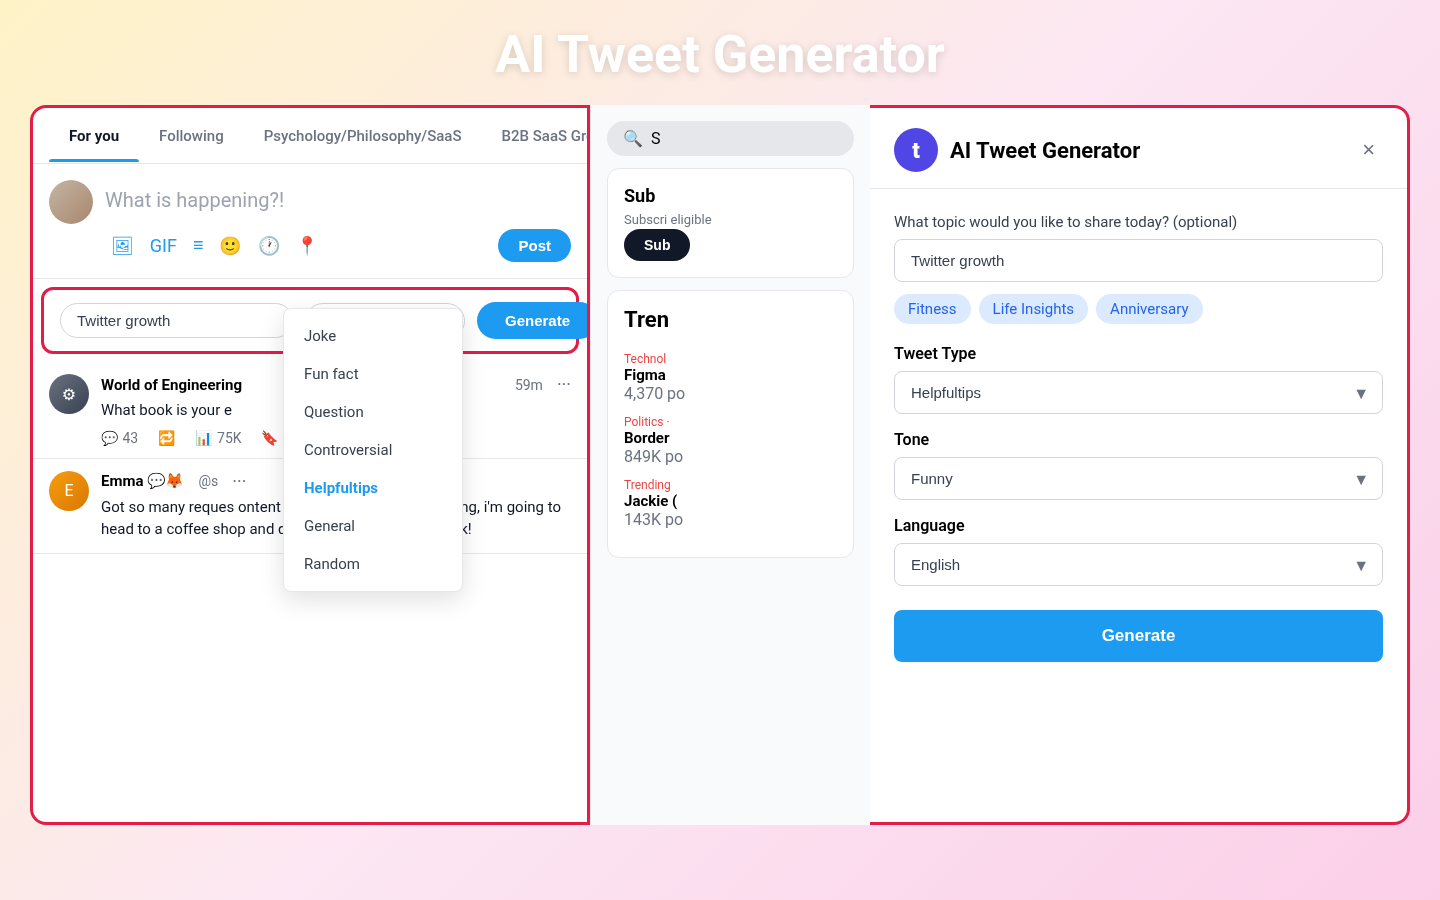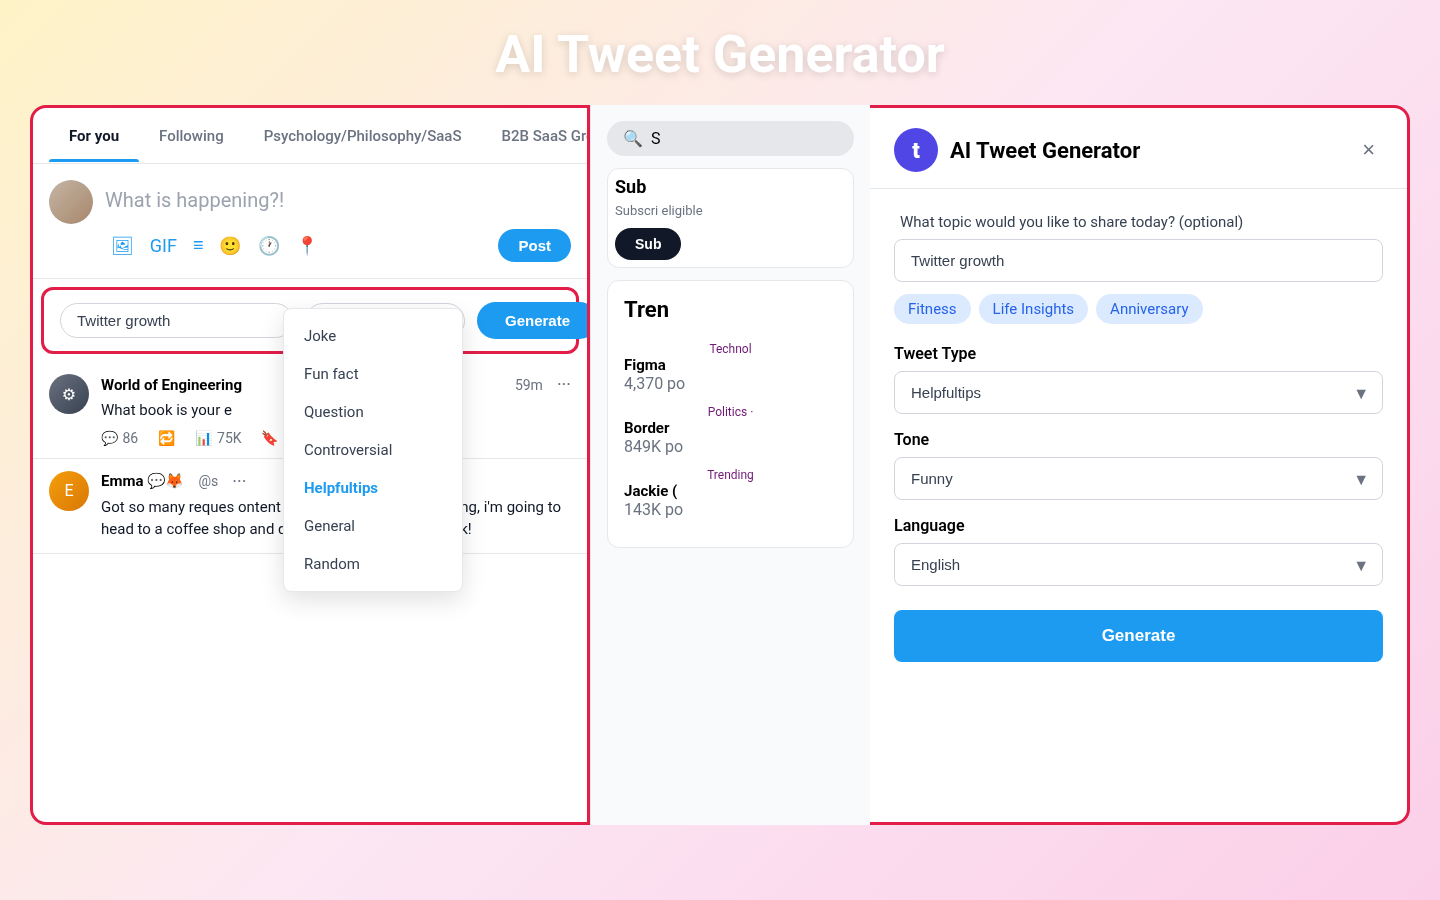--- a/index.html
+++ b/index.html
@@ -276,33 +276,33 @@
       align-items: center;
       background: #e5e7eb;
       border-radius: 20px;
       padding: 8px 16px;
       gap: 8px;
       margin-bottom: 12px;
     }
     .subscribe-box {
       background: white;
       border-radius: 12px;
-      padding: 7px;
+      padding: 16px;
       margin-bottom: 12px;
       border: 1px solid #e5e7eb;
     }
     .subscribe-title {
       font-weight: 700;
       font-size: 18px;
       margin-bottom: 6px;
     }
     .subscribe-text {
       font-size: 13px;
       color: #6b7280;
-      margin-bottom: 10px;
+      margin-bottom: 2px;
     }
     .subscribe-btn {
       background: #111827;
       color: white;
       border: none;
       border-radius: 20px;
       padding: 8px 20px;
       font-size: 14px;
       font-weight: 700;
       cursor: pointer;
@@ -316,22 +316,21 @@
     .trending-title {
       font-weight: 700;
       font-size: 22px;
       margin-bottom: 20px;
     }
     .trending-item {
       margin-bottom: 12px;
     }
     .trending-category {
       font-size: 12px;
-      color: #701a75;
-      text-align: center;
+      color: #ef4444;
     }
     .trending-topic {
       font-weight: 700;
       font-size: 15px;
     }
     .trending-posts {
       font-size: 16px;
       color: #6b7280;
     }
 
@@ -378,21 +377,20 @@
       padding: 4px 8px;
     }
     .modal-body {
       padding: 24px;
       flex: 1;
     }
     .field-label {
       font-size: 15px;
       color: #374151;
       margin-bottom: 8px;
-      margin-left: 6px;
     }
     .field-input {
       width: 100%;
       border: 1.5px solid #d1d5db;
       border-radius: 8px;
       padding: 12px 16px;
       font-size: 15px;
       outline: none;
       color: #374151;
       margin-bottom: 12px;
@@ -527,21 +525,21 @@
     <div class="tweet-item">
       <div class="tweet-avatar" style="width:40px;height:40px;background:linear-gradient(135deg,#6b7280,#374151);border-radius:50%;display:flex;align-items:center;justify-content:center;color:white;font-size:16px;">⚙</div>
       <div class="tweet-content">
         <div class="tweet-header">
           <span class="tweet-name">World of Engineering</span>
           <span class="tweet-time">59m</span>
           <span class="tweet-more">···</span>
         </div>
         <div class="tweet-text">What book is your e</div>
         <div class="tweet-actions">
-          <div class="action-item">💬 <span>86</span></div>
+          <div class="action-item">💬 <span>43</span></div>
           <div class="action-item">🔁</div>
           <div class="action-item">📊 <span>75K</span></div>
           <div class="action-item">🔖</div>
           <div class="action-item">↗</div>
         </div>
       </div>
     </div>
 
     <div class="tweet-item">
       <div class="tweet-avatar" style="width:40px;height:40px;background:linear-gradient(135deg,#f59e0b,#d97706);border-radius:50%;display:flex;align-items:center;justify-content:center;color:white;font-size:16px;">E</div>

